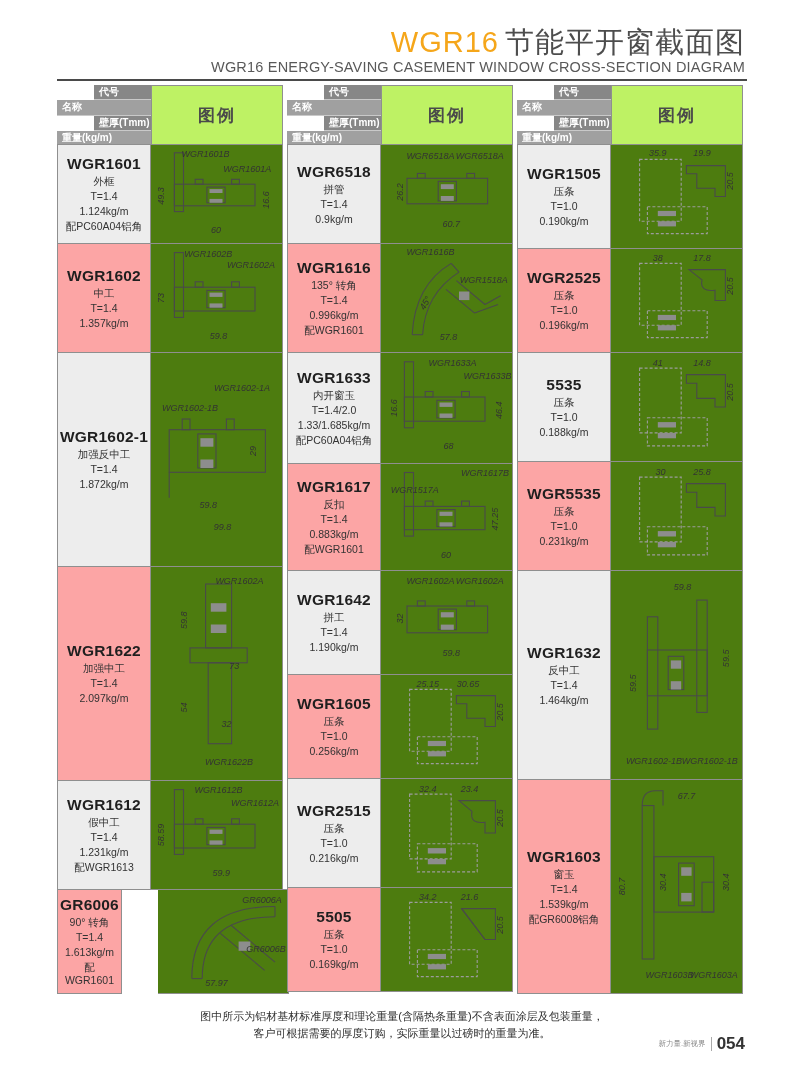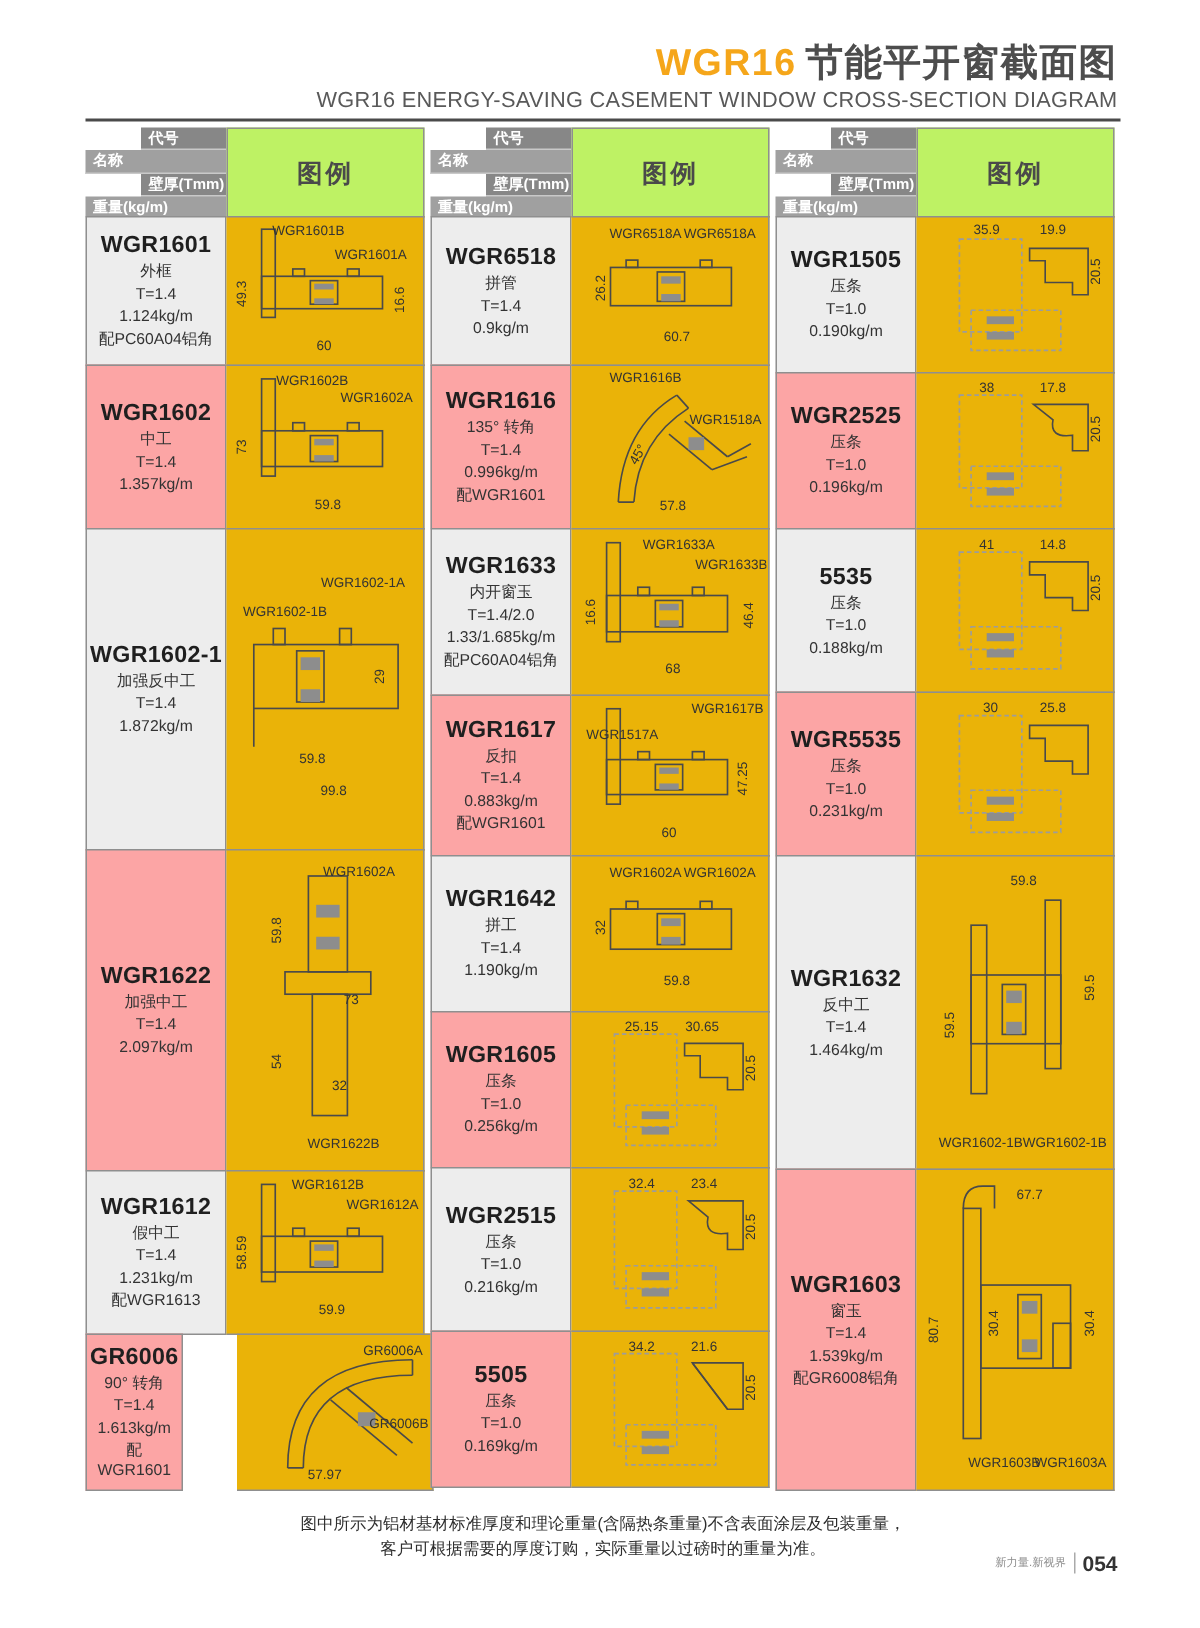--- a/index.html
+++ b/index.html
@@ -2,21 +2,21 @@
 <html><head>
 <meta charset="utf-8">
 <style>
   html,body{margin:0;padding:0;}
   body{
     width:800px;height:1085px;position:relative;background:#ffffff;
     font-family:"Liberation Sans","DejaVu Sans",sans-serif;
     -webkit-font-smoothing:antialiased;overflow:hidden;
   }
   .title-wrap{position:absolute;top:26px;right:55px;text-align:right;}
-  .title{font-size:25px;font-weight:bold;color:#4d4d4d;letter-spacing:1px;line-height:32px;}
+  .title{font-size:29px;font-weight:normal;color:#4d4d4d;letter-spacing:1px;line-height:32px;}
   .title .brand{color:#F5A61A;margin-right:6px;}
   .subtitle{font-size:14.5px;font-weight:normal;color:#595959;margin-top:1px;letter-spacing:0.2px;}
   .rule{position:absolute;top:79px;left:57px;width:690px;height:2px;background:#4a4a4a;}
   .columns{position:absolute;top:85px;left:57px;display:flex;gap:4px;}
   .colgroup{width:226px;}
   .col-header{display:flex;height:60px;}
   .hdr-labels{width:94px;display:flex;flex-direction:column;}
   .hdr-row{flex:1;color:#ffffff;font-size:10px;font-weight:bold;display:flex;align-items:center;
     padding-left:5px;box-sizing:border-box;border-bottom:1px solid #c9c9c9;}
   .hdr-row:last-child{border-bottom:none;}
@@ -24,29 +24,29 @@
   .hdr-row.light{background:#A0A0A0;}
   .hdr-legend{flex:1;background:#bef264;border:1px solid #8f8f8f;display:flex;align-items:center;
     justify-content:center;font-size:17px;font-weight:bold;color:#4a4a4a;box-sizing:border-box;letter-spacing:2px;}
   .cell{display:flex;margin-top:-1px;}
   .cell-label{width:94px;border:1px solid #8f8f8f;box-sizing:border-box;display:flex;flex-direction:column;
     justify-content:center;align-items:center;text-align:center;padding:2px;gap:2px;}
   .cell-label.gray{background:#EDEDED;}
   .cell-label.yellow{background:#fca5a5;}
   .code{font-size:15.5px;font-weight:bold;color:#1f1f1f;letter-spacing:0.2px;}
   .spec{font-size:10.5px;color:#333333;line-height:13px;}
-  .cell-diagram{flex:1;border:1px solid #8f8f8f;border-left:none;box-sizing:border-box;background:#eab308;}
+  .cell-diagram{flex:1;border:1px solid #8f8f8f;border-left:none;box-sizing:border-box;background:#4d7c0f;font-style:italic;}
   .cell-diagram svg{display:block;}
   svg text{font-size:9px;fill:#333333;font-family:"Liberation Sans","DejaVu Sans",sans-serif;}
   .footnote{position:absolute;top:1008px;left:57px;width:690px;text-align:center;
     font-size:11px;color:#2e2e2e;line-height:17px;}
   .pagenum{position:absolute;top:1034px;right:55px;display:flex;align-items:center;gap:5px;}
   .pagenum .pbrand{font-size:7.5px;color:#8c8c8c;}
   .pagenum .pdiv{width:1px;height:14px;background:#aaaaaa;}
-  .pagenum .pnum{font-size:14px;font-weight:bold;color:#333333;}
+  .pagenum .pnum{font-size:17px;font-weight:bold;color:#333333;}
 </style>
 </head>
 <body>
 
 <div class="title-wrap">
   <div class="title"><span class="brand">WGR16</span><span>节能平开窗截面图</span></div>
   <div class="subtitle">WGR16 ENERGY-SAVING CASEMENT WINDOW CROSS-SECTION DIAGRAM</div>
 </div>
 <div class="rule"></div>
 

